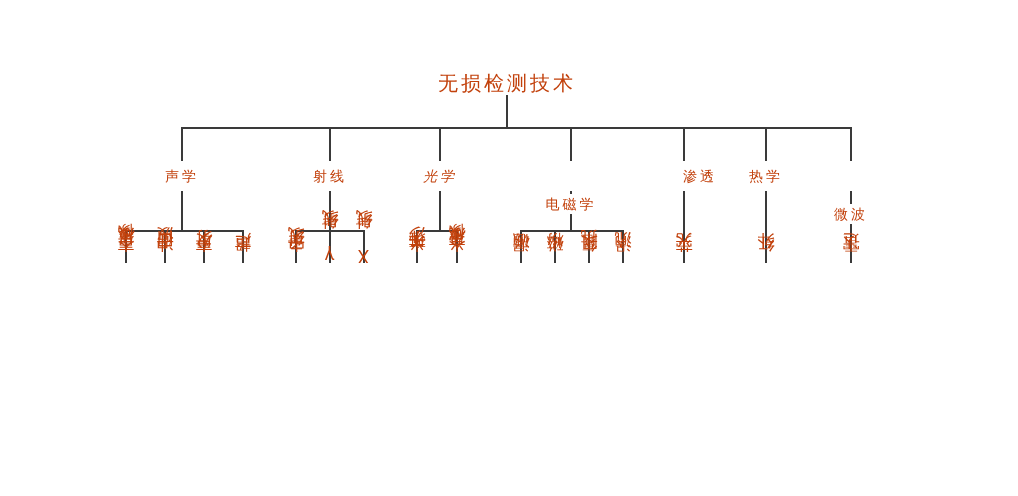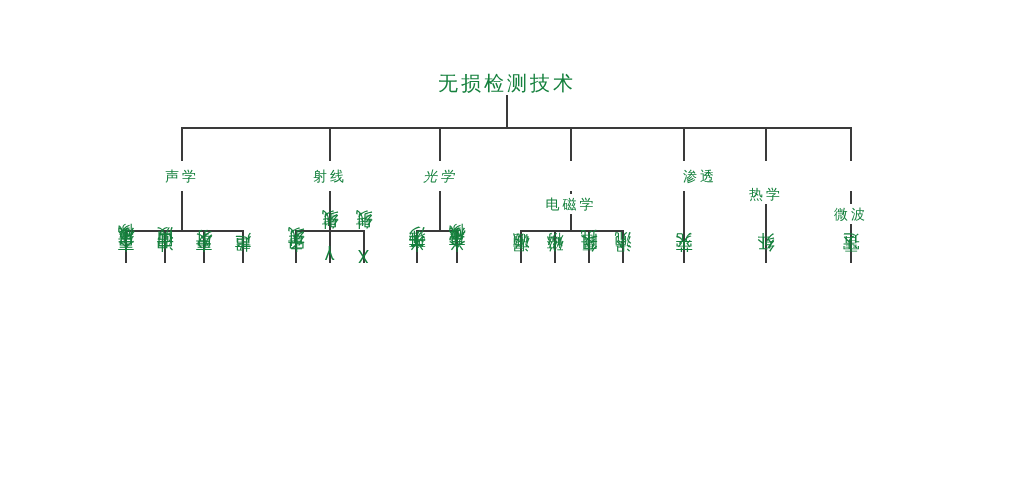--- a/index.html
+++ b/index.html
@@ -9,21 +9,21 @@
     font-family:"DejaVu Sans","Liberation Sans",sans-serif;
     overflow:hidden;
     position:relative;
   }
   #canvas{position:absolute;left:0;top:0;width:1018px;height:496px;}
 
   svg.lines{position:absolute;left:0;top:0;width:1018px;height:496px;pointer-events:none;}
 
   .node-label{
     position:absolute;
-    color:#15803d;
+    color:#c2410c;
     white-space:nowrap;
     letter-spacing:2px;
     font-weight:400;
   }
   .root-label{
     font-size:20px;
     letter-spacing:3px;
     transform:translateX(-50%);
   }
   .branch-label{
@@ -131,21 +131,21 @@
       <div class="leaf-wrap" style="left: 589px; top: 266px;">
         <div class="node-label leaf-label">复阻抗</div>
       </div>
       <div class="leaf-wrap" style="left: 623px; top: 266px;">
         <div class="node-label leaf-label">涡流</div>
       </div>
       <div class="node-label branch-label" style="left: 700px; top: 166px;">渗透</div>
       <div class="leaf-wrap" style="left: 684px; top: 266px;">
         <div class="node-label leaf-label">荧光</div>
       </div>
-      <div class="node-label branch-label" style="left: 766px; top: 166px; margin-top: 18px;">热学</div>
+      <div class="node-label branch-label" style="left: 766px; top: 166px;">热学</div>
       <div class="leaf-wrap" style="left: 766px; top: 266px;">
         <div class="node-label leaf-label">红外</div>
       </div>
       <div class="node-label branch-label" style="left: 851px; top: 166px; margin-top: 38px;">微波</div>
       <div class="leaf-wrap" style="left: 851px; top: 266px;">
         <div class="node-label leaf-label">雷达</div>
       </div>
     </div>
 
 </div>

